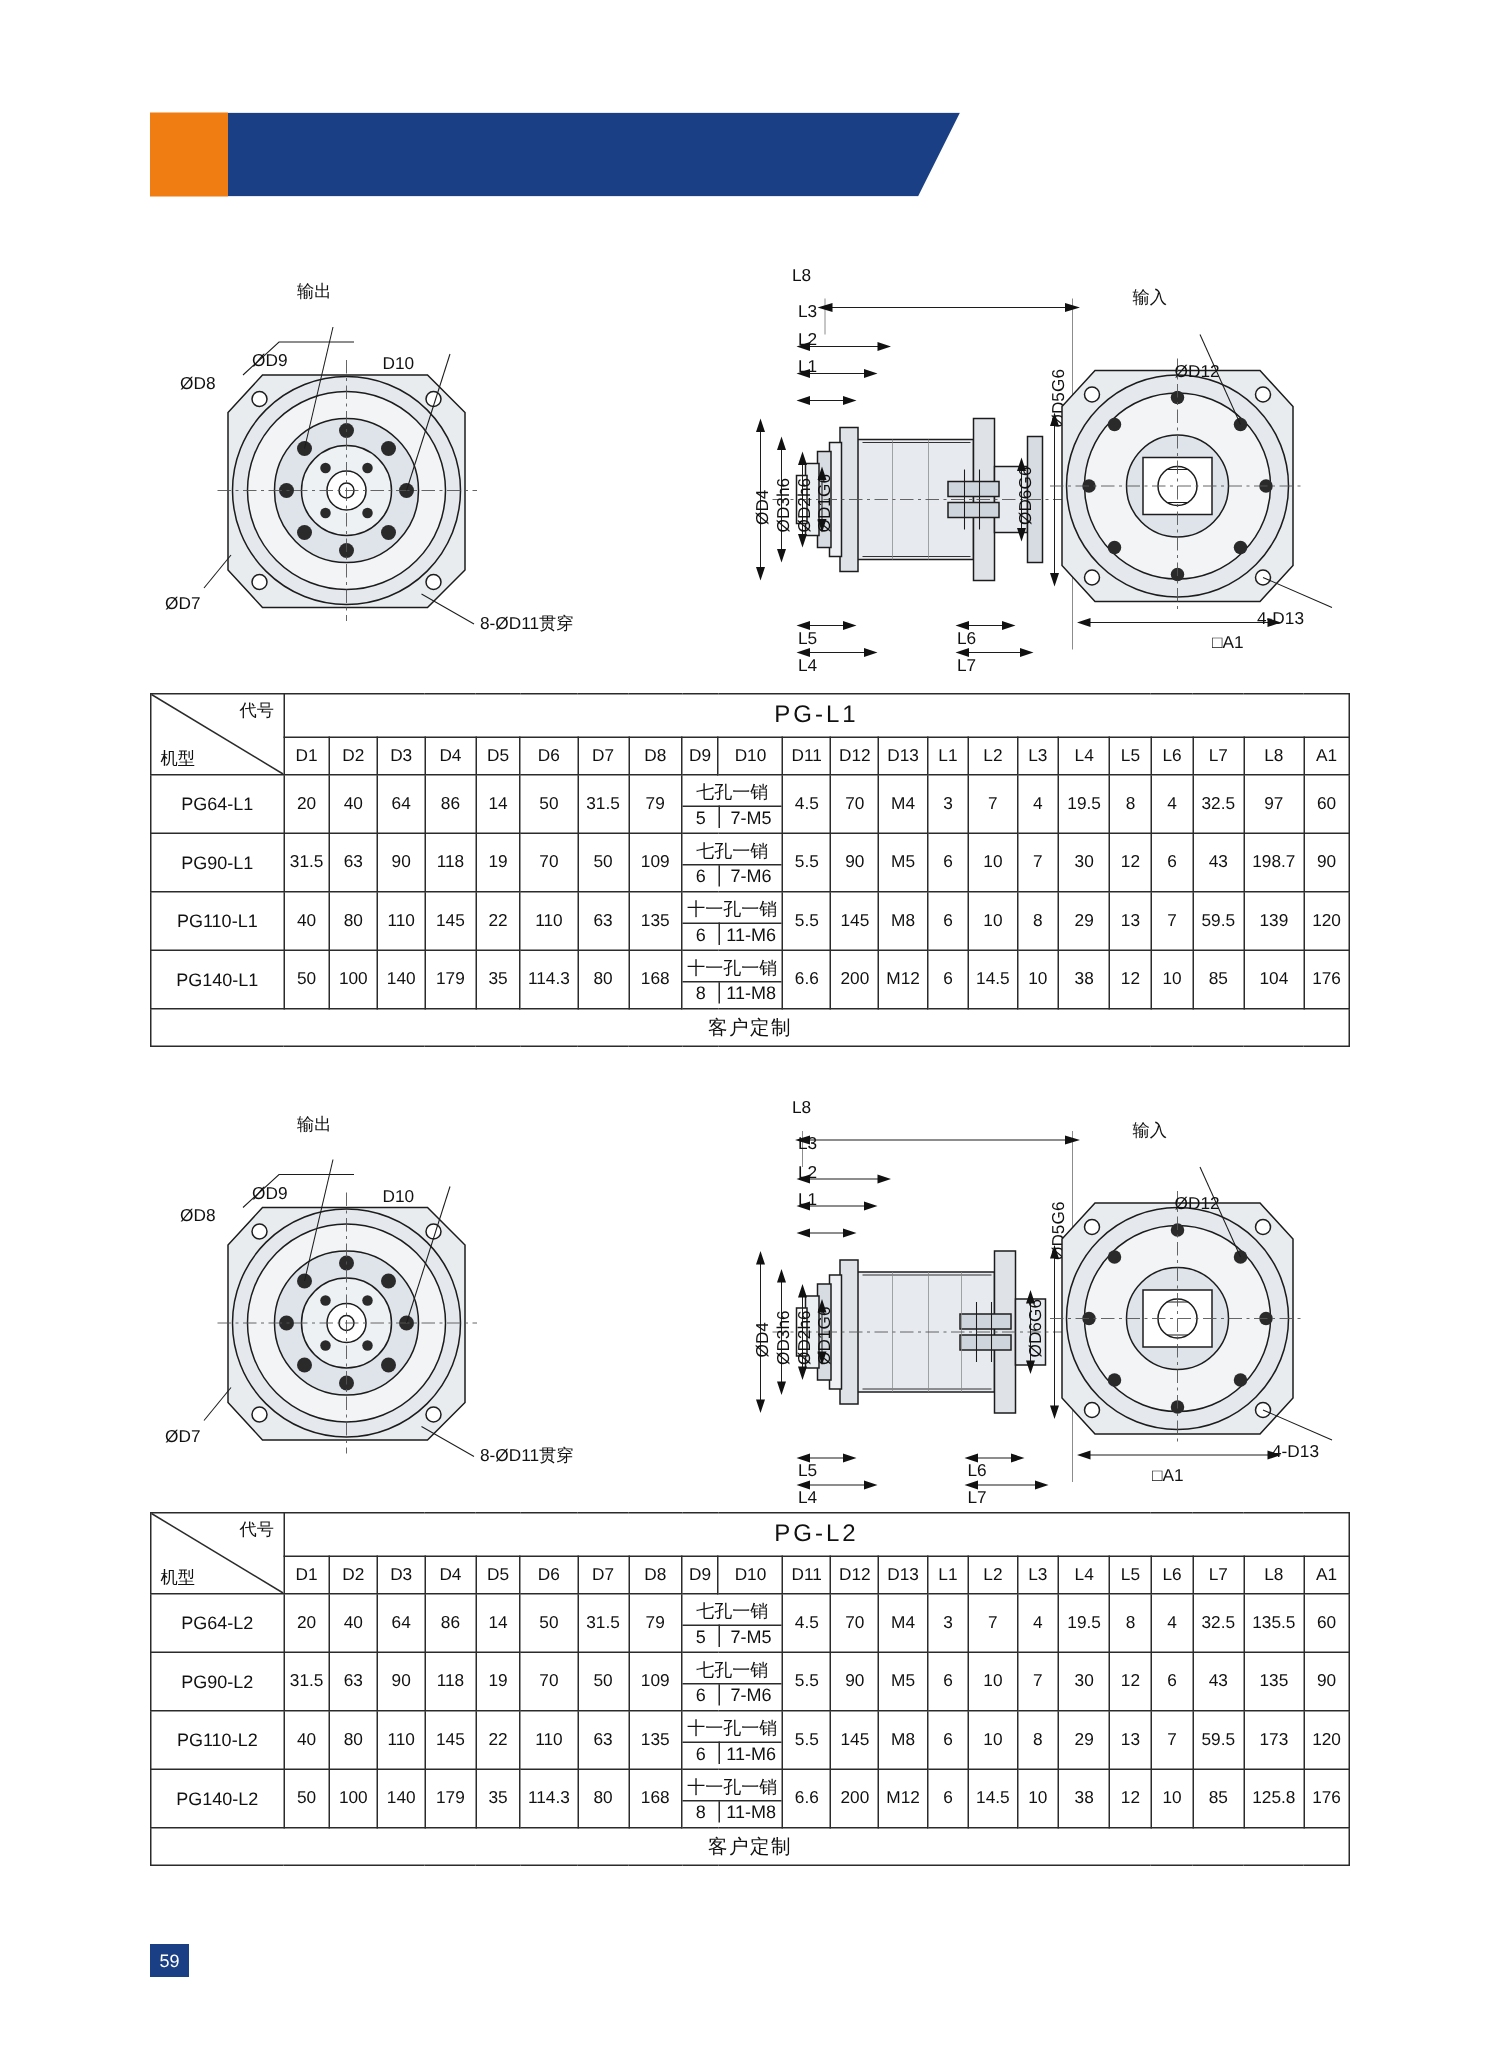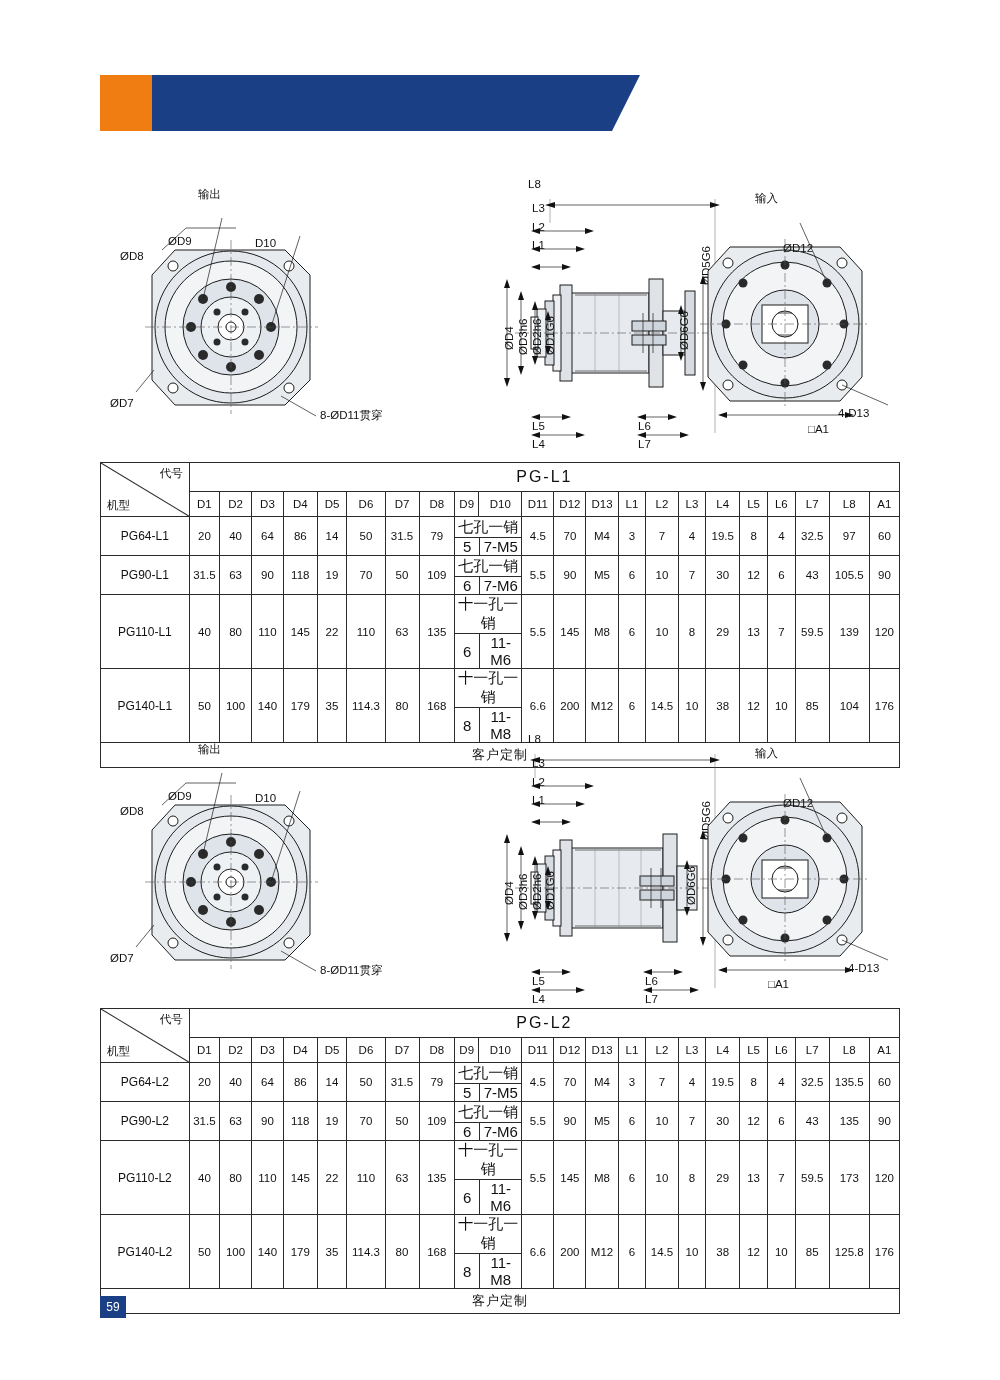--- a/index.html
+++ b/index.html
@@ -28,21 +28,21 @@
   .tbl{position:absolute;border-collapse:collapse;font-size:11.5px;color:#111;background:#fff;}
   .tbl td,.tbl th{border:1px solid #2b2b2b;text-align:center;vertical-align:middle;font-weight:normal;padding:0;}
   .tbl .corner{position:relative;width:92px;height:52px;padding:0;}
   .corner .diag{position:absolute;left:0;top:0;width:100%;height:100%;}
   .corner .c1{position:absolute;right:6px;top:3px;font-size:11.5px;}
   .corner .c2{position:absolute;left:6px;bottom:3px;font-size:11.5px;}
   .title-cell{font-size:16px;letter-spacing:2px;height:28px;}
   .model-cell{font-size:12px;width:92px;}
   .d9d10{padding:0;}
   .d9d10 table{border-collapse:collapse;width:100%;height:100%;}
-  .d9d10 td{border:0;font-size:15px;}
+  .d9d10 td{border:0;font-size:12px;}
   .d9d10 .top{border-bottom:1px solid #2b2b2b;}
   .d9d10 .lft{border-right:1px solid #2b2b2b;}
   .custom-row td{height:24px;font-size:13px;letter-spacing:1px;}
 
   
   .pagenum{position:absolute;left:100px;top:1296px;width:26px;height:22px;background:#1b3f84;
     color:#fff;font-size:12px;text-align:center;line-height:22px;}
   .footline{position:absolute;left:100px;top:1318px;width:800px;height:0;border-top:0px solid #1b3f84;}
 </style>
 </head>
@@ -315,21 +315,21 @@
       <td>5.5</td>
       <td>90</td>
       <td>M5</td>
       <td>6</td>
       <td>10</td>
       <td>7</td>
       <td>30</td>
       <td>12</td>
       <td>6</td>
       <td>43</td>
-      <td>105.5</td>
+      <td>198.7</td>
       <td>90</td>
     </tr>
 
     <tr>
       <td class="model-cell" style="height:38px">PG110-L1</td>
       <td>40</td>
       <td>80</td>
       <td>110</td>
       <td>145</td>
       <td>22</td>

